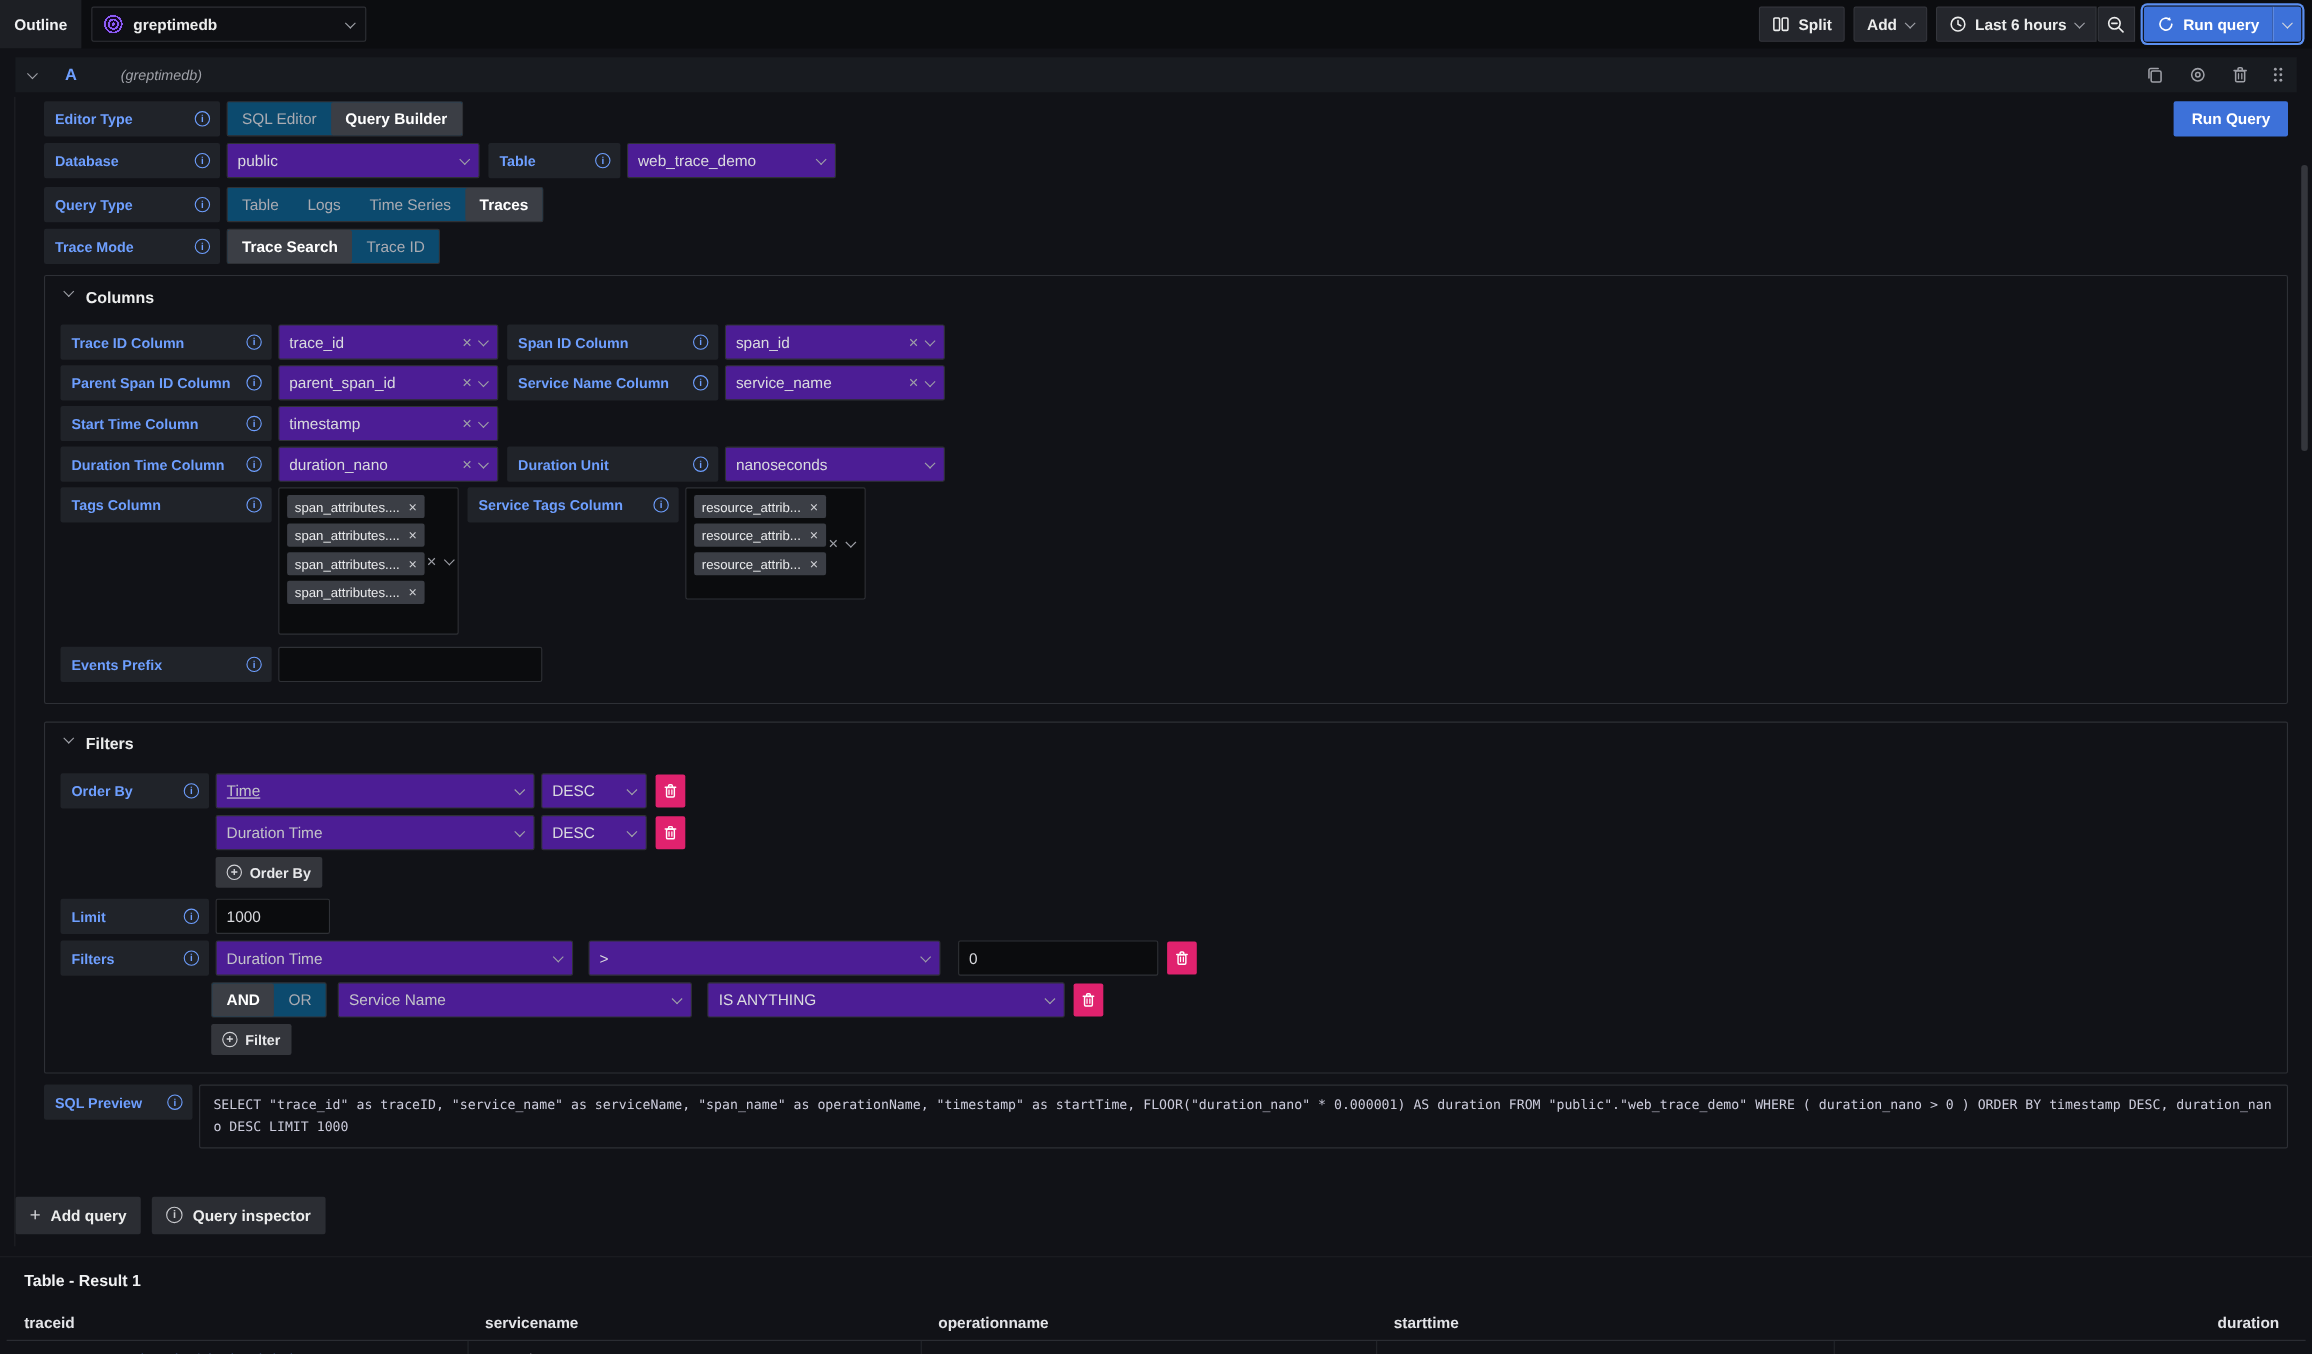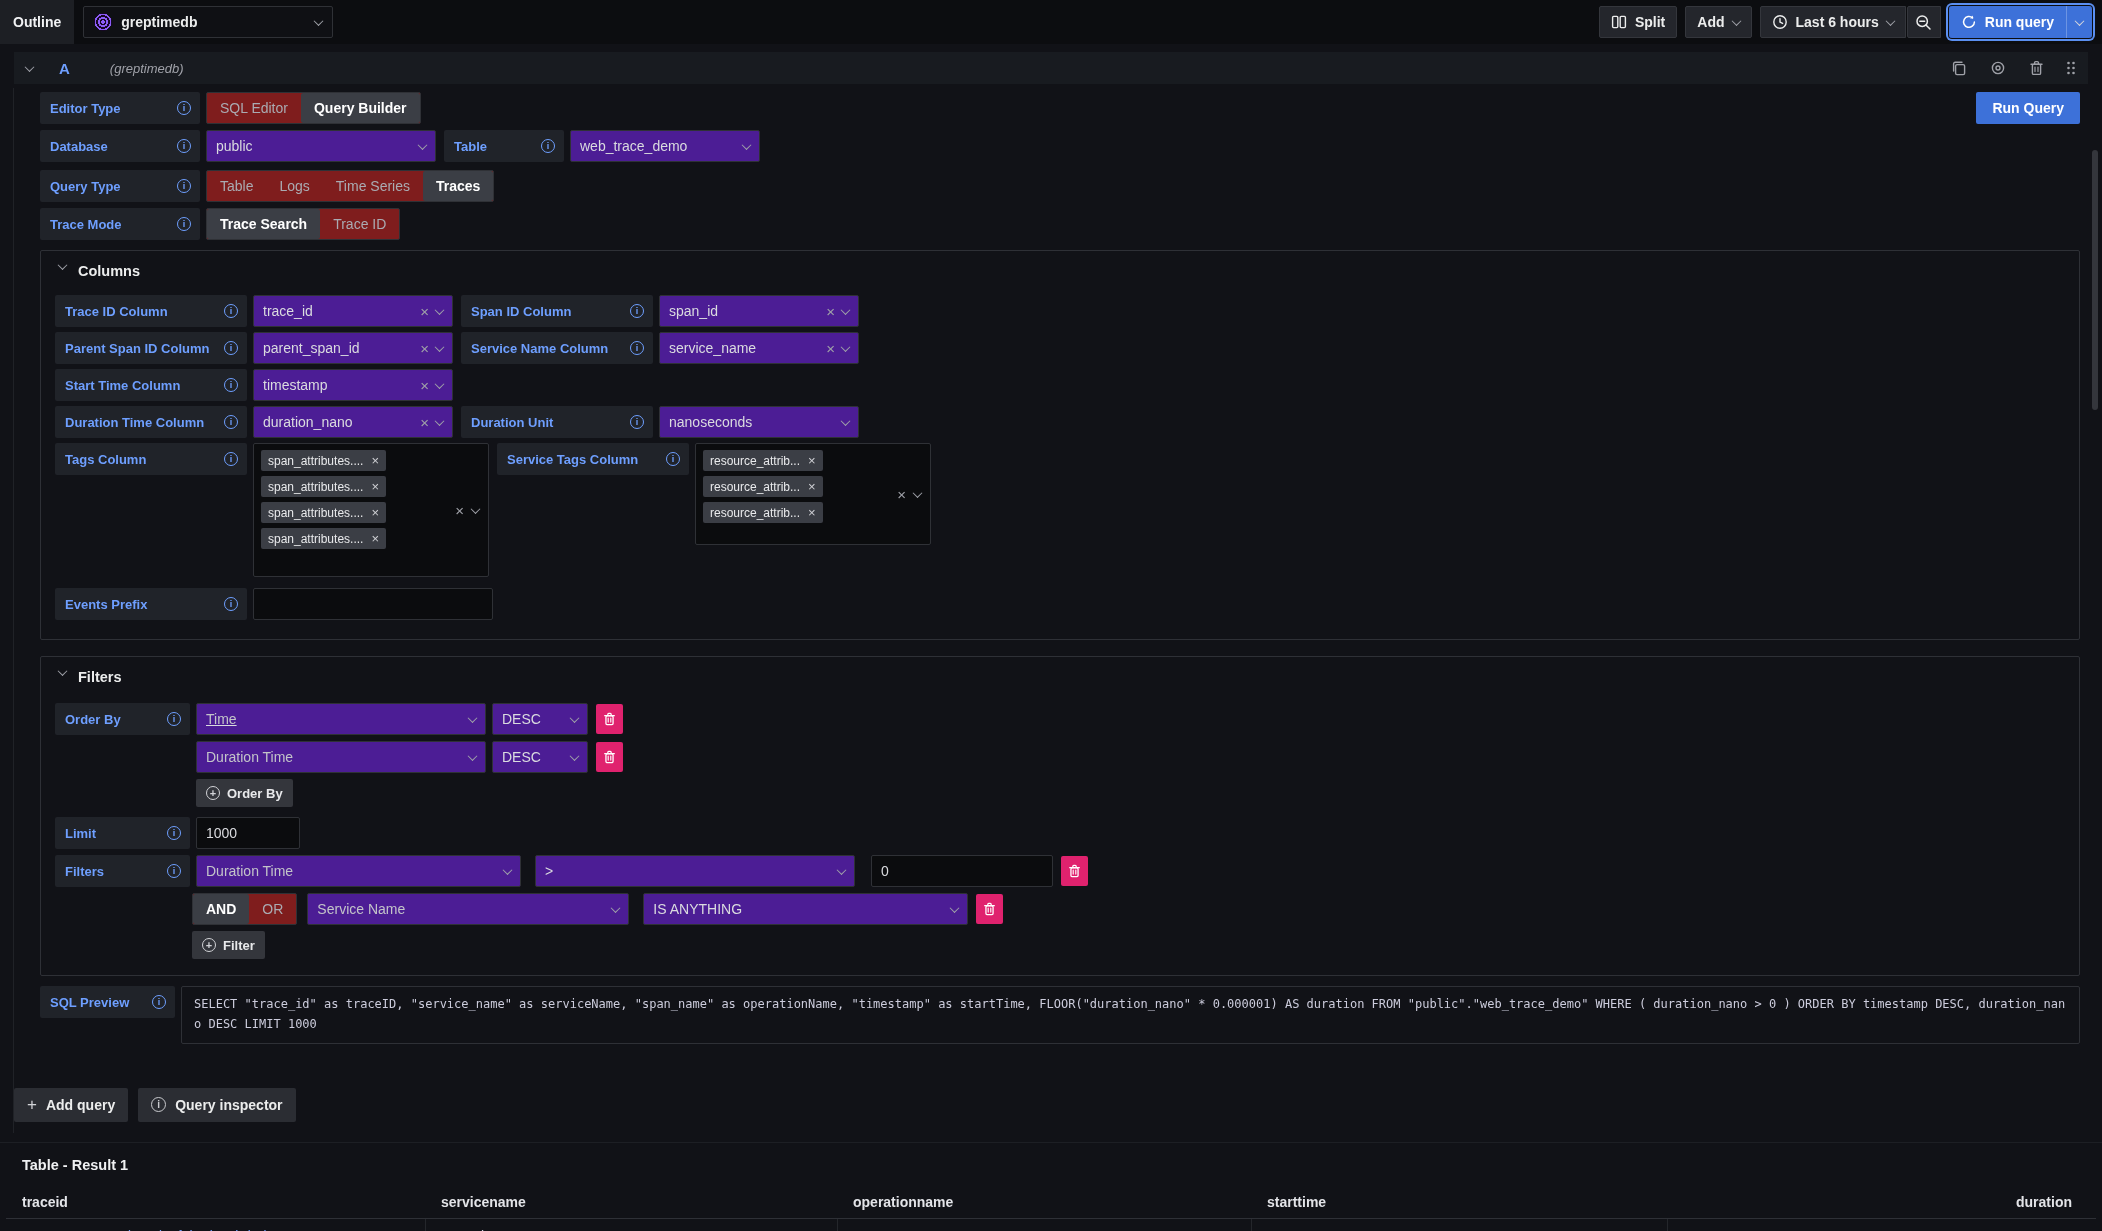--- a/index.html
+++ b/index.html
@@ -49,39 +49,39 @@
   .qheader .dshint{ color:#9fa1a8; font-style:italic; font-size:13px; margin-left:26px; }
   .qheader .hicons{ margin-left:auto; display:flex; align-items:center; gap:22px; }
 
   .qbody{ position:relative; padding:8px 8px 0 26px; }
 
   .frow{ display:flex; align-items:flex-start; margin-bottom:6px; }
   .lblcell{ display:flex; align-items:center; justify-content:space-between; gap:8px; background:#202329; padding:0 9px 0 10px; height:32px; color:#6e9fff; font-size:13px; font-weight:700; border-radius:2px; flex:none; margin-right:6px; }
   .lblcell .t{ white-space:nowrap; }
   .w160{ width:160px; } .w192{ width:192px; } .w135{ width:135px; } .w120{ width:120px; }
 
-  .radio{ display:inline-flex; align-items:stretch; border:1px solid #2f3136; border-radius:2px; height:32px; background:#7f1d1d; }
+  .radio{ display:inline-flex; align-items:stretch; border:1px solid #2f3136; border-radius:2px; height:32px; background:#0c4a6e; }
   .radio .opt{ display:flex; align-items:center; padding:0 13px; color:#aaabb2; font-size:14px; font-weight:500; border-radius:2px; }
   .radio .opt.active{ background:#3b3e45; color:#ffffff; font-weight:700; }
 
   .sel{ display:flex; align-items:center; gap:7px; height:32px; background:#4c1d95; border:1px solid #2f3136; border-radius:2px; padding:0 9px; color:#dadbdf; font-size:14px; }
   .sel .val{ flex:1; white-space:nowrap; overflow:hidden; }
   .sel .val.muted{ color:#c3c4c9; }
   .inp{ height:32px; background:#0b0c0e; border:1px solid #2f3136; border-radius:2px; padding:0 9px; color:#dadbdf; font-size:14px; font-family:"Liberation Sans",sans-serif; }
 
   .section{ border:1px solid #2e3036; border-radius:2px; padding:12px 14px 14px 14px; margin:10px 0 0 0; }
   .sechead{ display:flex; align-items:flex-start; gap:12px; height:20px; margin-bottom:12px; }
   .sechead .t{ color:#eceded; font-weight:700; font-size:14.5px; }
   .sechead .chev{ margin-left:4px; }
 
   .grid2{ display:flex; flex-wrap:wrap; }
   .pair{ display:flex; align-items:flex-start; margin:0 8px 5px 0; }
   .pair .sel{ width:200px; }
 
-  .mselect{ width:236px; background:#0b0c0e; border:1px solid #2f3136; border-radius:2px; padding:6px 7px; display:flex; }
+  .mselect{ width:164px; background:#0b0c0e; border:1px solid #2f3136; border-radius:2px; padding:6px 7px; display:flex; }
   .pills{ display:flex; flex-direction:column; gap:5px; flex:1; }
   .pill{ background:#3b3e45; border-radius:2px; height:21px; display:flex; align-items:center; gap:8px; padding:0 7px; color:#e9eaec; font-size:12px; white-space:nowrap; width:max-content; }
   .pill .xicon{ font-size:13px; color:#cfd0d4; }
   .mctrl{ display:flex; align-items:center; gap:8px; padding:0 2px; }
   .mselect.h136{ min-height:134px; } .mselect.h104{ min-height:102px; }
   .mctrl-center{ align-self:center; }
 
   .trash-btn{ width:27px; height:30px; background:#e0226e; border-radius:2px; display:flex; align-items:center; justify-content:center; margin-left:8px; flex:none; align-self:center; }
   .ghost-btn{ height:28px; background:#34363c; border-radius:2px; display:inline-flex; align-items:center; gap:7px; padding:0 10px; color:#e8e9eb; font-size:13px; font-weight:700; }
 

